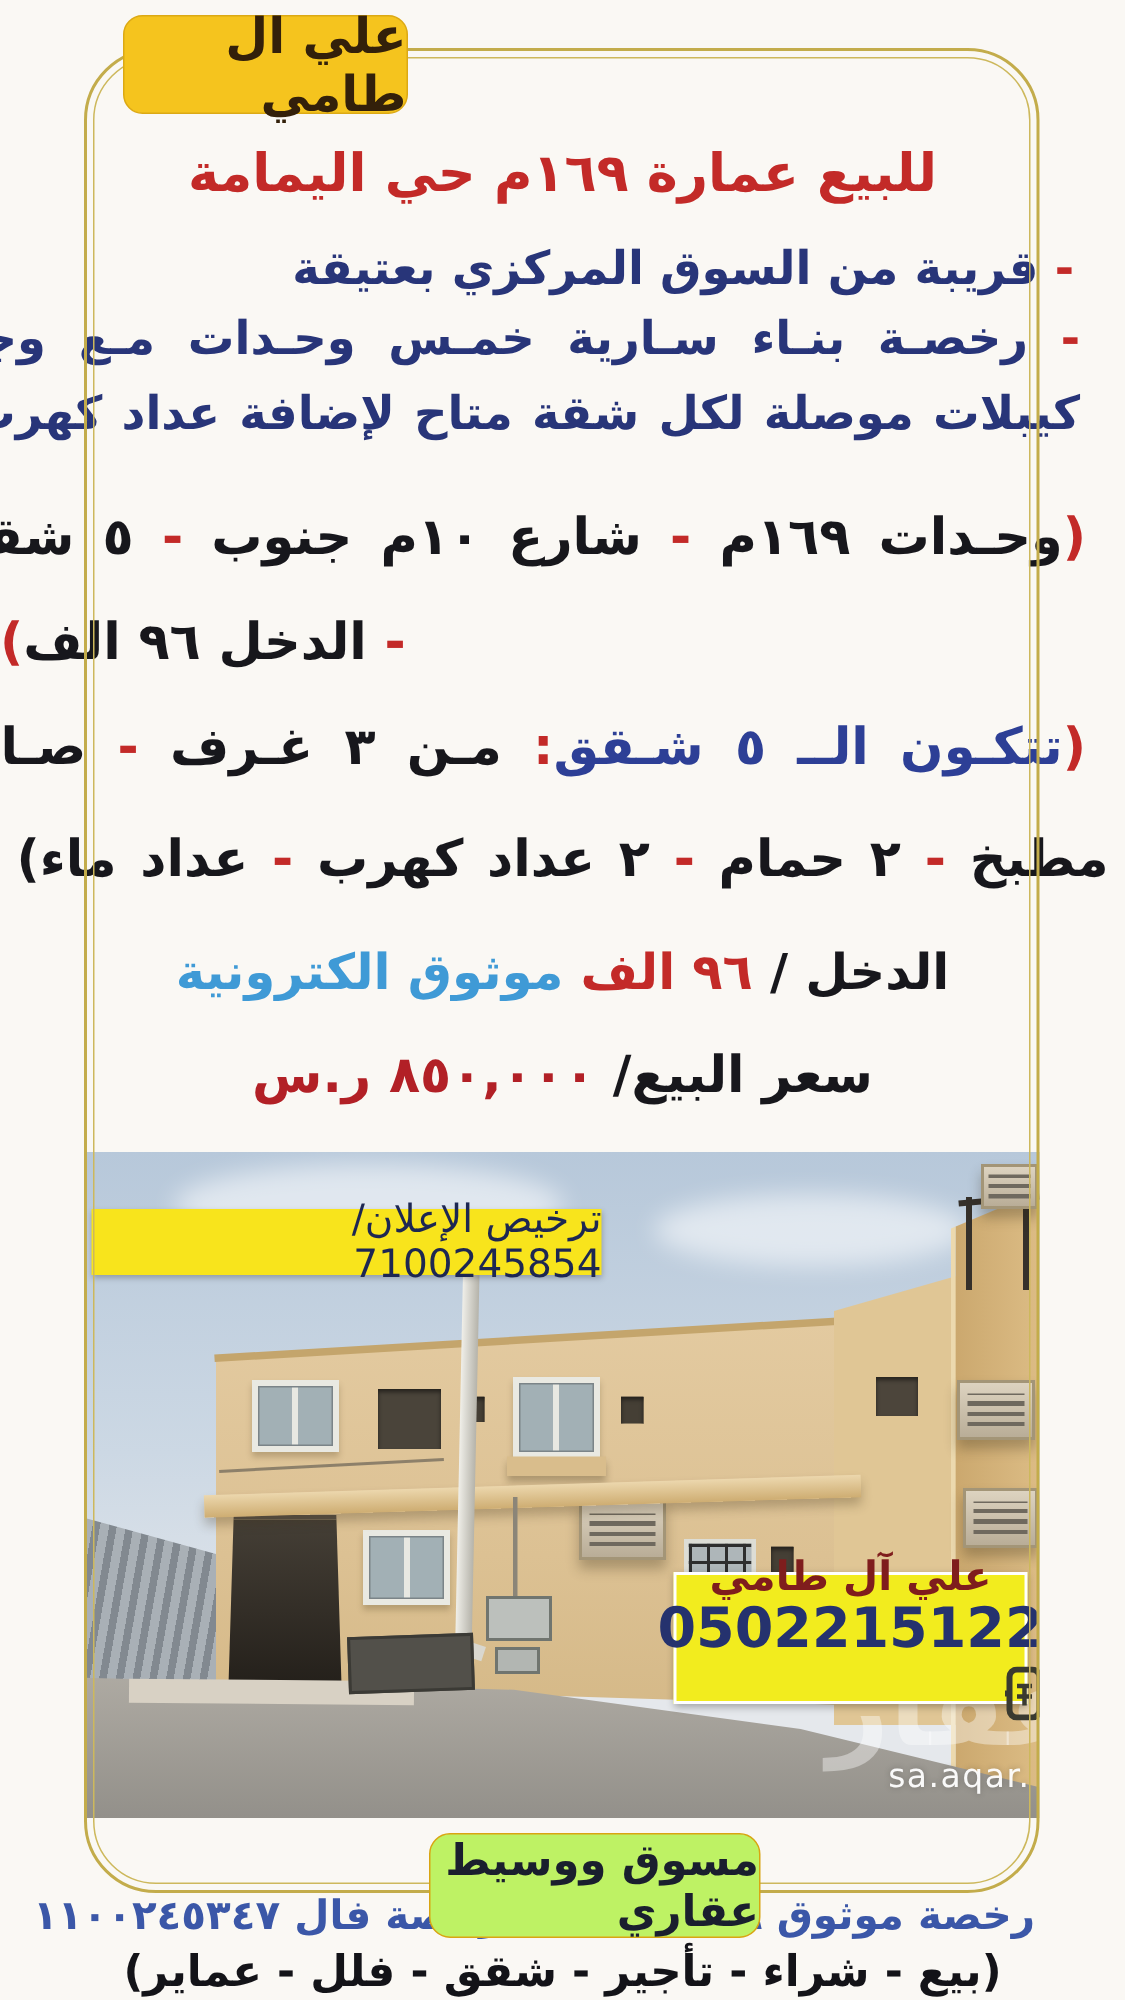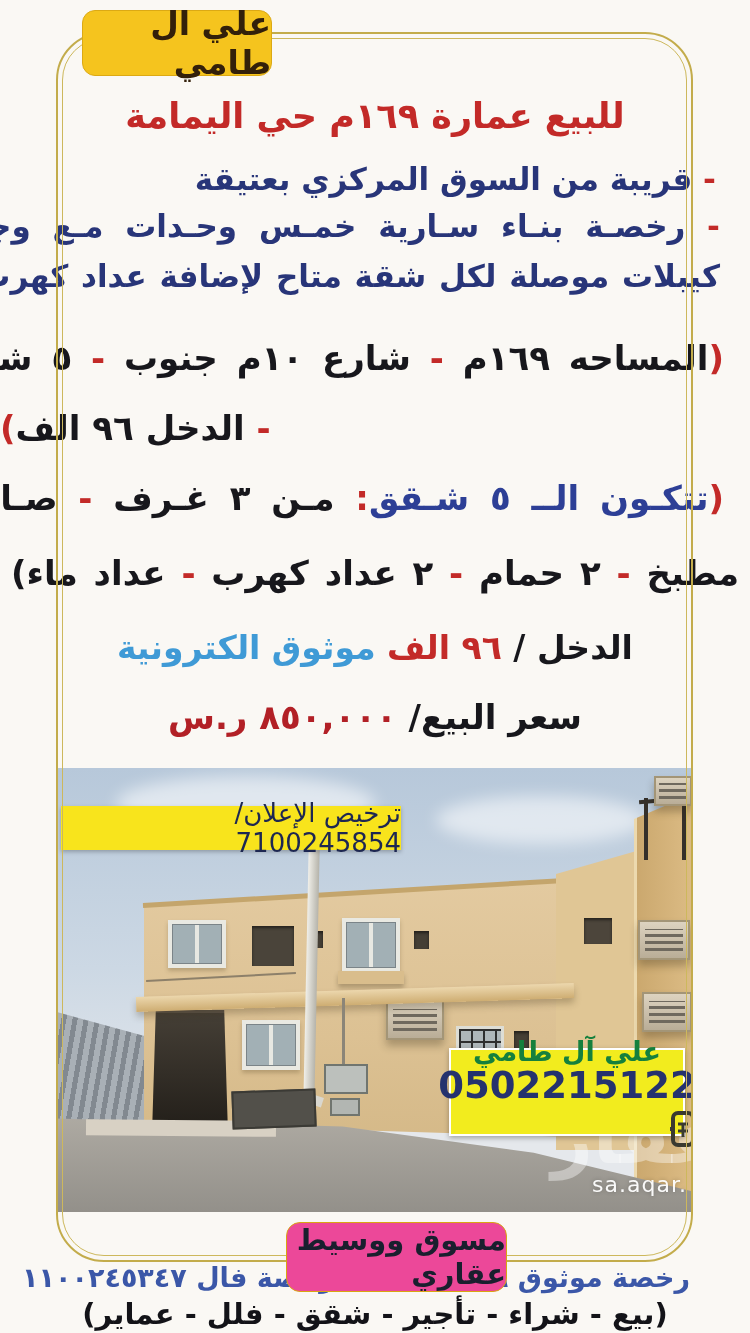--- a/index.html
+++ b/index.html
@@ -22,21 +22,21 @@
 
   
   .frame-outline{left:56px;top:32px;width:637px;height:1230px;border:2.5px solid var(--frame_gold);
     border-radius:48px;z-index:20;pointer-events:none;}
   .frame-outline::before{content:"";position:absolute;inset:4px;border:1.5px solid #cdb85c;border-radius:42px;}
 
   
   .top-badge{left:82px;top:10px;width:190px;height:66px;background:var(--accent_yellow);
     border:1px solid #dca914;border-radius:13px;z-index:30;display:flex;align-items:center;justify-content:center;}
   .top-badge span{font-size:33px;font-weight:700;color:#33200a;}
-  .bottom-badge{left:286px;top:1222px;width:221px;height:70px;background:#ec4899;
+  .bottom-badge{left:286px;top:1222px;width:221px;height:70px;background:#bef264;
     border:1px solid #d9a512;border-radius:14px;z-index:30;display:flex;align-items:center;justify-content:center;}
   .bottom-badge span{font-size:29px;font-weight:700;color:#1a1f2e;}
 
   
   .title-line{top:96px;text-align:center;font-size:35px;color:var(--red);}
   .near-line{top:161px;text-align:right;padding-right:34px;font-size:31px;}
   .permit-line1{top:208px;text-align:right;padding:0 30px;font-size:31px;word-spacing:11px;}
   .permit-line2{top:258px;text-align:right;padding:0 30px;font-size:31px;word-spacing:2px;}
   .specs-line1{top:338px;text-align:right;padding:0 26px;font-size:34px;word-spacing:7px;}
   .specs-line2{top:408px;text-align:left;font-size:34px;}
@@ -114,21 +114,21 @@
   .ph-sign{left:176px;top:322px;width:84px;height:38px;background:#52504a;border:2px solid #3b3a35;transform:rotate(-2deg);z-index:11;}
   .ph-wm-big{right:-28px;top:328px;font-size:72px;font-weight:700;color:rgba(255,255,255,.4);z-index:12;white-space:nowrap;}
   .ph-wm-small{right:6px;top:404px;font-size:22px;color:rgba(255,255,255,.95);letter-spacing:1px;
     text-shadow:0 0 4px rgba(0,0,0,.25);z-index:13;}
   .ph-license{left:5px;top:38px;width:340px;height:44px;background:var(--tag_yellow);z-index:14;
     display:flex;align-items:center;justify-content:center;box-shadow:0 2px 4px rgba(0,0,0,.25);}
   .ph-license span{font-size:26px;font-weight:400;color:#1d2752;}
   .ph-contact{left:393px;top:280px;width:236px;height:88px;background:var(--contact_yellow);z-index:15;
     border:2px solid #fff;box-shadow:0 2px 5px rgba(0,0,0,.3);
     display:flex;flex-direction:column;align-items:center;justify-content:center;gap:2px;}
-  .ph-contact .name{font-size:27px;font-weight:700;color:#15803d;line-height:1;}
+  .ph-contact .name{font-size:27px;font-weight:700;color:#7f1d1d;line-height:1;}
   .ph-contact .phone-row{display:flex;align-items:flex-end;gap:7px;direction:ltr;flex-direction:column;}
   .ph-contact .phone{font-size:37px;font-weight:700;color:#25326e;line-height:1;}
 
   
   .lic-right{top:1262px;right:60px;font-size:27px;font-weight:700;color:var(--footer_blue);white-space:nowrap;}
   .lic-left{top:1262px;left:22px;font-size:27px;font-weight:700;color:var(--footer_blue);white-space:nowrap;}
   .services{top:1297px;left:0;width:100%;text-align:center;font-size:29px;font-weight:700;color:#131318;}
 </style>
 </head>
 <body>
@@ -136,21 +136,21 @@
 <div class="abs frame-outline"></div>
 
 <div class="abs top-badge">
   <span class="rtl">علي ال طامي</span>
 </div>
 
 <div class="abs line rtl title-line">للبيع عمارة ١٦٩م حي اليمامة</div>
 <div class="abs line rtl near-line"><span class="seg-red">- </span><span class="seg-navy">قريبة من السوق المركزي بعتيقة</span></div>
 <div class="abs line rtl permit-line1"><span class="seg-red">- </span><span class="seg-navy">رخصـة بنـاء سـارية خمـس وحـدات مـع وجـود</span></div>
 <div class="abs line rtl permit-line2"><span class="seg-navy">كيبلات موصلة لكل شقة متاح لإضافة عداد كهرب.</span></div>
-<div class="abs line rtl specs-line1"><span class="seg-red">(</span><span class="seg-black">المساحه ١٦٩م </span><span class="seg-red">- </span><span class="seg-black">شارع ١٠م جنوب </span><span class="seg-red">- </span><span class="seg-black">٥ شقق</span></div>
+<div class="abs line rtl specs-line1"><span class="seg-red">(</span><span class="seg-black">وحـدات ١٦٩م </span><span class="seg-red">- </span><span class="seg-black">شارع ١٠م جنوب </span><span class="seg-red">- </span><span class="seg-black">٥ شقق</span></div>
 <div class="abs line rtl specs-line2"><span class="seg-red">- </span><span class="seg-black">الدخل ٩٦ الف</span><span class="seg-red">)</span></div>
 <div class="abs line rtl comp-line1"><span class="seg-red">(</span><span class="seg-blue">تتكـون الــ ٥ شـقق</span><span class="seg-red">: </span><span class="seg-black">مـن ٣ غـرف </span><span class="seg-red">- </span><span class="seg-black">صـالة </span></div>
 <div class="abs line rtl comp-line2"><span class="seg-black">مطبخ </span><span class="seg-red">- </span><span class="seg-black">٢ حمام </span><span class="seg-red">- </span><span class="seg-black">٢ عداد كهرب </span><span class="seg-red">- </span><span class="seg-black">عداد ماء</span><span class="seg-black">)</span></div>
 <div class="abs line rtl income-line"><span class="seg-black">الدخل / </span><span class="seg-red">٩٦ الف </span><span class="seg-lightblue">موثوق الكترونية</span></div>
 <div class="abs line rtl price-line"><span class="seg-black">سعر البيع/ </span><span class="seg-darkred">٨٥٠,٠٠٠ ر.س</span></div>
 
 <div class="abs photo">
   <div class="abs ph-sky"></div>
   <div class="abs ph-cloud c1"></div>
   <div class="abs ph-cloud c2"></div>

